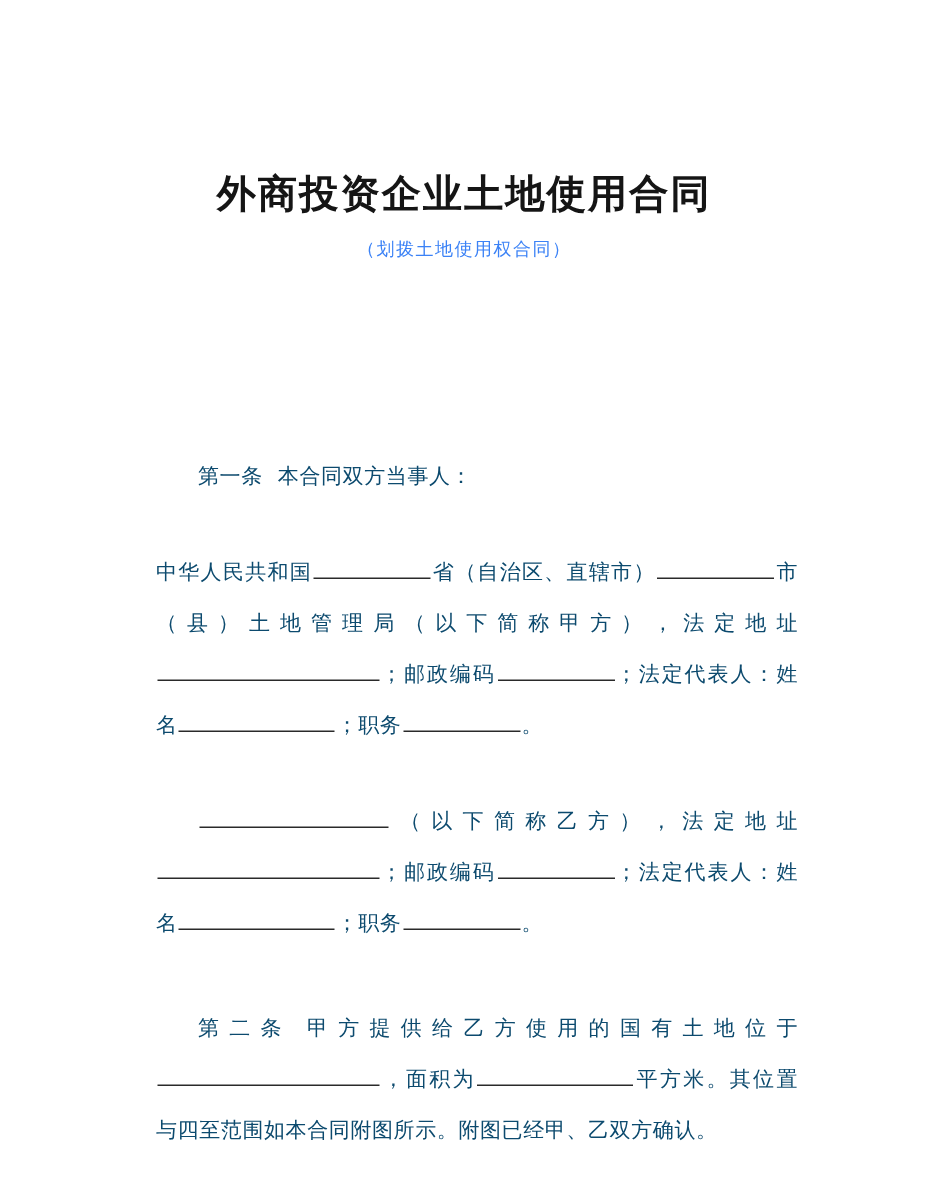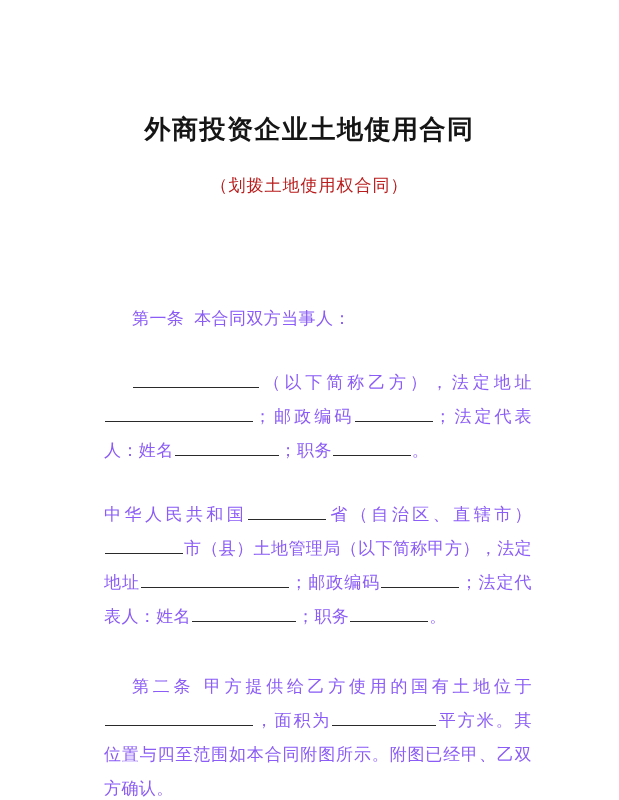--- a/index.html
+++ b/index.html
@@ -34,46 +34,46 @@
     text-align: center;
     font-family: "DejaVu Serif", "Liberation Serif", serif;
     font-size: 26px;
     font-weight: bold;
     letter-spacing: 1.5px;
     color: #151515;
     white-space: nowrap;
   }
   .doc-subtitle {
     position: absolute;
-    top: 128px;
+    top: 112px;
     left: 0;
     width: 619px;
     text-align: center;
-    font-size: 17px;
+    font-size: 12px;
     font-weight: normal;
     letter-spacing: 1px;
-    color: #b91c1c;
+    color: #3b82f6;
     white-space: nowrap;
   }
 
   
   .body-area {
     position: absolute;
     top: 255px;
     left: 104px;
     width: 428px;
   }
 
   .para {
-    font-size: 17px;
+    font-size: 14px;
     line-height: 34px;
     letter-spacing: 0.4px;
     text-align: justify;
     text-justify: inter-ideograph;
-    color: #8b5cf6;
+    color: #0c4a6e;
     margin: 0;
   }
   .para.indent {
     text-indent: 28px;
   }
   .para.gap-md { margin-top: 30px; }
   .para.gap-lg { margin-top: 36px; }
 
   .clause-no {
     margin-right: 10px;
@@ -100,26 +100,26 @@
   <div class="doc-title">外商投资企业土地使用合同</div>
 
   <div class="doc-subtitle">（划拨土地使用权合同）</div>
 
   <div class="body-area">
 
     <p class="para indent">
       <span class="clause-no">第一条</span><span>本合同双方当事人：</span>
     </p>
 
+    <p class="para gap-md">
+      <span>中华人民共和国</span><span class="blank b-md"></span><span>省（自治区、直辖市）</span><span class="blank b-md"></span><span>市（县）土地管理局（以下简称甲方），法定地址</span><span class="blank b-xxl"></span><span>；邮政编码</span><span class="blank b-md"></span><span>；法定代表人：姓名</span><span class="blank b-lg"></span><span>；职务</span><span class="blank b-md"></span><span>。</span>
+    </p>
+
     <p class="para indent gap-md">
       <span class="blank b-xl"></span><span>（以下简称乙方），法定地址</span><span class="blank b-xxl"></span><span>；邮政编码</span><span class="blank b-md"></span><span>；法定代表人：姓名</span><span class="blank b-lg"></span><span>；职务</span><span class="blank b-md"></span><span>。</span>
-    </p>
-
-    <p class="para gap-md">
-      <span>中华人民共和国</span><span class="blank b-md"></span><span>省（自治区、直辖市）</span><span class="blank b-md"></span><span>市（县）土地管理局（以下简称甲方），法定地址</span><span class="blank b-xxl"></span><span>；邮政编码</span><span class="blank b-md"></span><span>；法定代表人：姓名</span><span class="blank b-lg"></span><span>；职务</span><span class="blank b-md"></span><span>。</span>
     </p>
 
 
     <p class="para indent gap-lg">
       <span class="clause-no">第二条</span><span>甲方提供给乙方使用的国有土地位于</span><span class="blank b-xxl"></span><span>，面积为</span><span class="blank b-lg"></span><span>平方米。其位置与四至范围如本合同附图所示。附图已经甲、乙双方确认。</span>
     </p>
 
   </div>
 </div>
 

